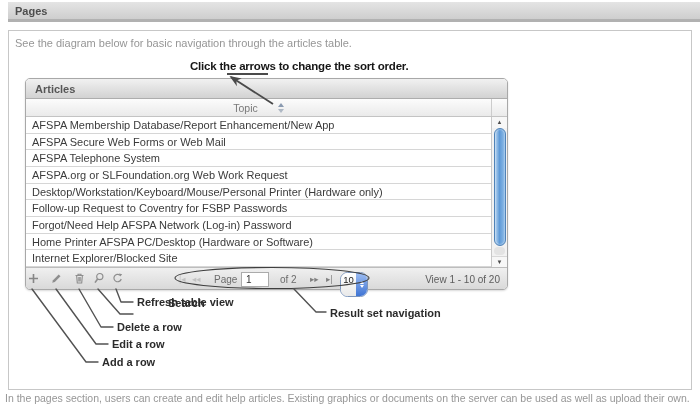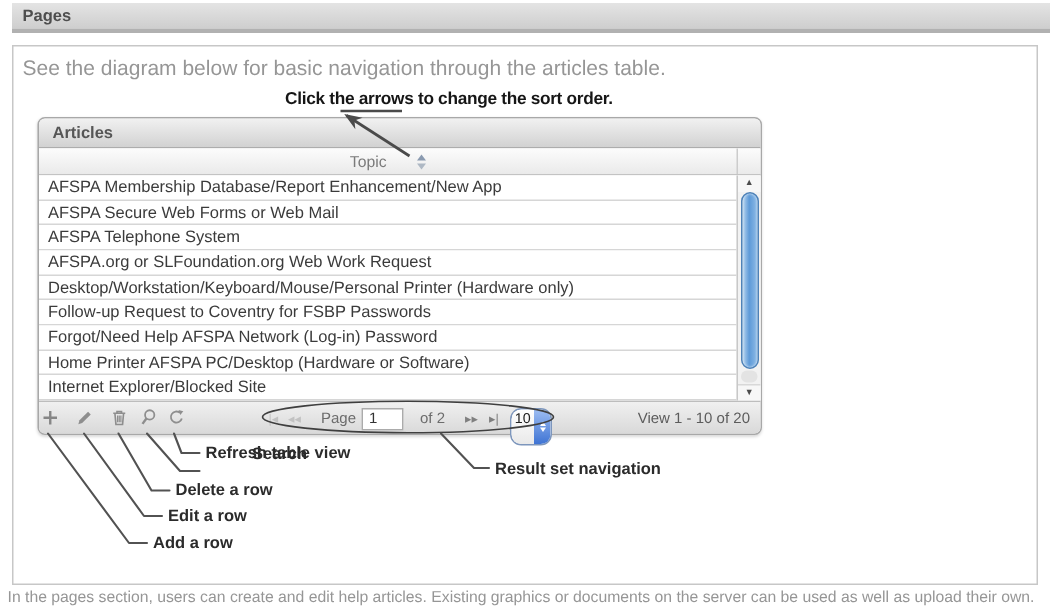--- a/index.html
+++ b/index.html
@@ -11,21 +11,21 @@
   .topbar { position:absolute; left:8px; top:2px; right:0; height:20px;
             background:linear-gradient(#e4e4e4,#cecece);
             border-bottom:3px solid #b1b1b1; z-index:3; }
   .topbar span { position:absolute; left:7px; top:3px; font-size:11px;
                  font-weight:700; color:#4e4e4e; }
 
   
   .content-box { position:absolute; left:8px; top:30px; width:684px; height:360px;
                  background:#fff; border:1px solid #c7c7c7; z-index:1; }
 
-  .intro { position:absolute; left:15px; top:37px; font-size:14px;
+  .intro { position:absolute; left:15px; top:37px; font-size:11px;
            color:#969696; z-index:2; }
   .sort-anno { position:absolute; left:190px; top:60px; font-size:11.5px;
                font-weight:700; color:#161616; z-index:4; letter-spacing:-0.2px; }
 
   
   .articles { position:absolute; left:25px; top:78px; width:483px; height:212px;
               border:1px solid #a8a8a8; border-radius:5px; background:#fff;
               z-index:2; box-shadow:0 1px 2px rgba(0,0,0,.15); }
   .tbl-title { height:20px; background:linear-gradient(#f1f1f1,#d2d2d2);
                border-bottom:1px solid #adadad; border-radius:4px 4px 0 0; }

